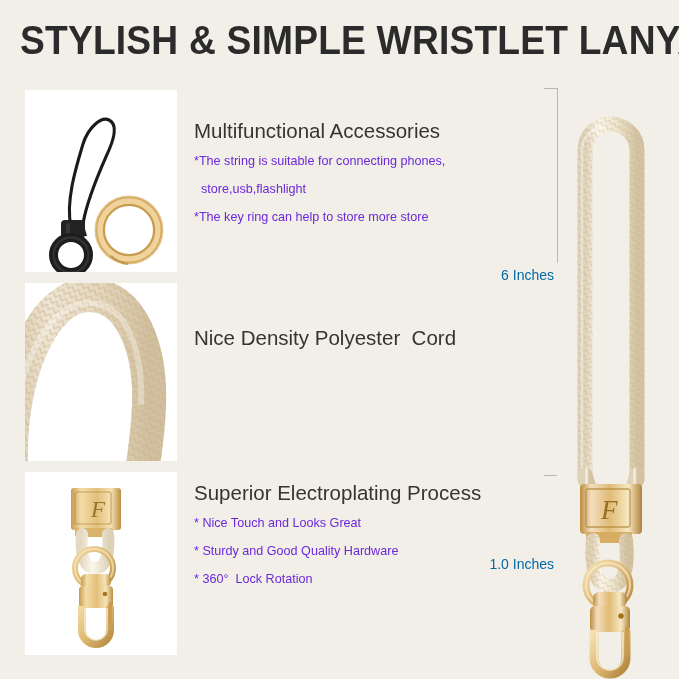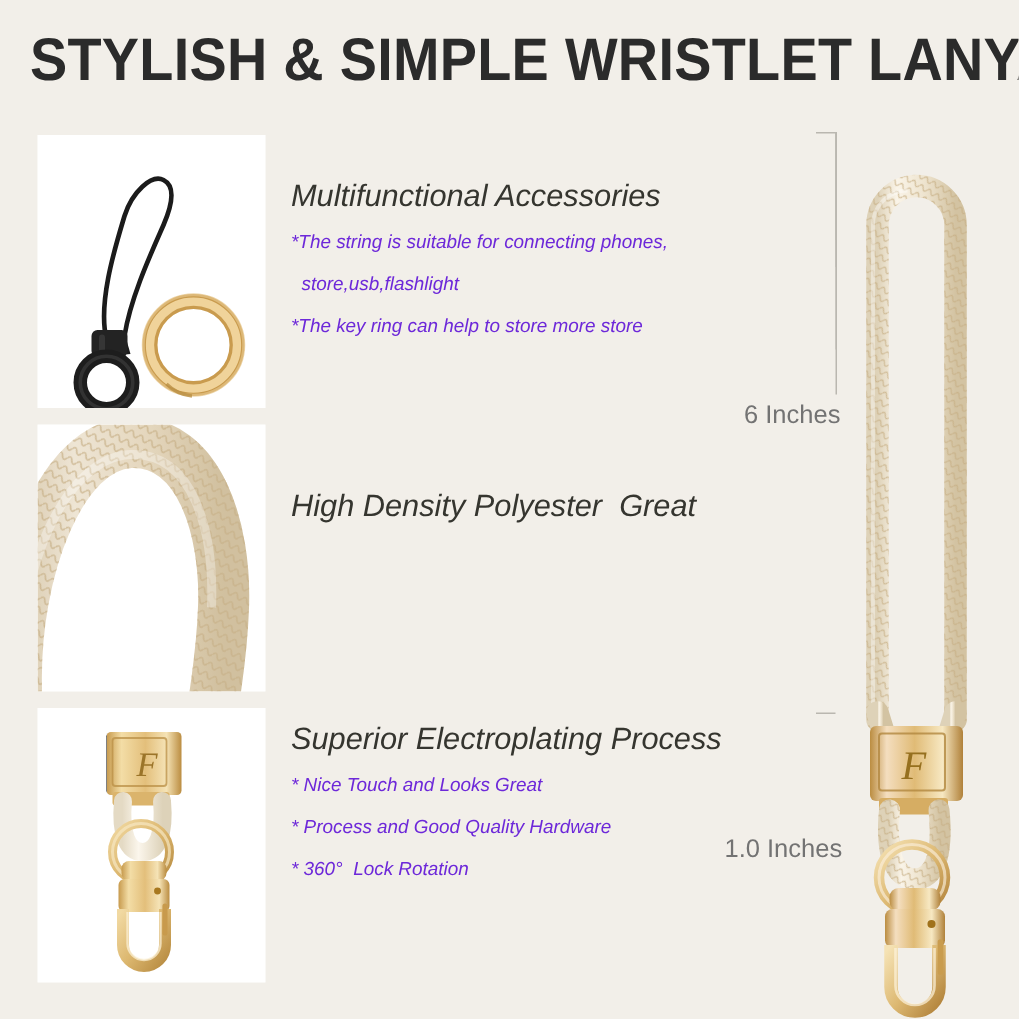--- a/index.html
+++ b/index.html
@@ -30,21 +30,21 @@
   .photo-card{
     position:absolute;left:25px;width:152px;
     background:#fff;
     overflow:hidden;
   }
   #card1{top:90px;height:182px;}
   #card2{top:283px;height:178px;}
   #card3{top:472px;height:183px;}
 
   
-  .block{position:absolute;left:194px;width:330px;font-style:italic;}
+  .block{position:absolute;left:194px;width:330px;}
   #block1{top:118px;}
   #block2{top:325px;}
   #block3{top:480px;}
   .head{
     color:#35352f;
     font-size:20.5px;
     font-weight:normal;
     line-height:26px;
     margin:0 0 10px 0;
     white-space:pre;
@@ -67,22 +67,22 @@
   .v-b{height:145px;top:242px;}
   .v-c{height:90px;top:476px;}
   .v-d{height:72px;top:620px;}
   .tick{
     position:absolute;height:1.3px;background:#bab7b0;width:13px;left:-13px;
   }
   .t-top{top:0;}
   .t-mid{top:387px;}
   .dim-label{
     position:absolute;
-    color:#737373;
-    font-size:17px;
+    color:#0369a1;
+    font-size:14px;
     white-space:nowrap;
     text-align:right;
   }
   #dim1{left:-61px;top:179px;width:58px;}
   #dim2{left:-74px;top:468px;width:71px;}
 
   
   .hero{position:absolute;left:555px;top:80px;width:124px;height:599px;}
 
   
@@ -189,27 +189,27 @@
   </div>
 
   <div class="block" id="block1">
     <div class="head">Multifunctional Accessories</div>
     <div class="line">*The string is suitable for connecting phones,</div>
     <div class="line">  store,usb,flashlight</div>
     <div class="line">*The key ring can help to store more store</div>
   </div>
 
   <div class="block" id="block2">
-    <div class="head">High Density Polyester  Great</div>
+    <div class="head">Nice Density Polyester  Cord</div>
   </div>
 
   <div class="block" id="block3">
     <div class="head">Superior Electroplating Process</div>
     <div class="line">* Nice Touch and Looks Great</div>
-    <div class="line">* Process and Good Quality Hardware</div>
+    <div class="line">* Sturdy and Good Quality Hardware</div>
     <div class="line">* 360°  Lock Rotation</div>
   </div>
 
   <div class="hero">
     <svg width="124" height="599" viewBox="0 0 124 599">
       <defs>
         <linearGradient id="hcord" x1="0" y1="0" x2="1" y2="0">
           <stop offset="0%" stop-color="#ded2b8"></stop>
           <stop offset="25%" stop-color="#faf4e8"></stop>
           <stop offset="60%" stop-color="#eee4cf"></stop>

